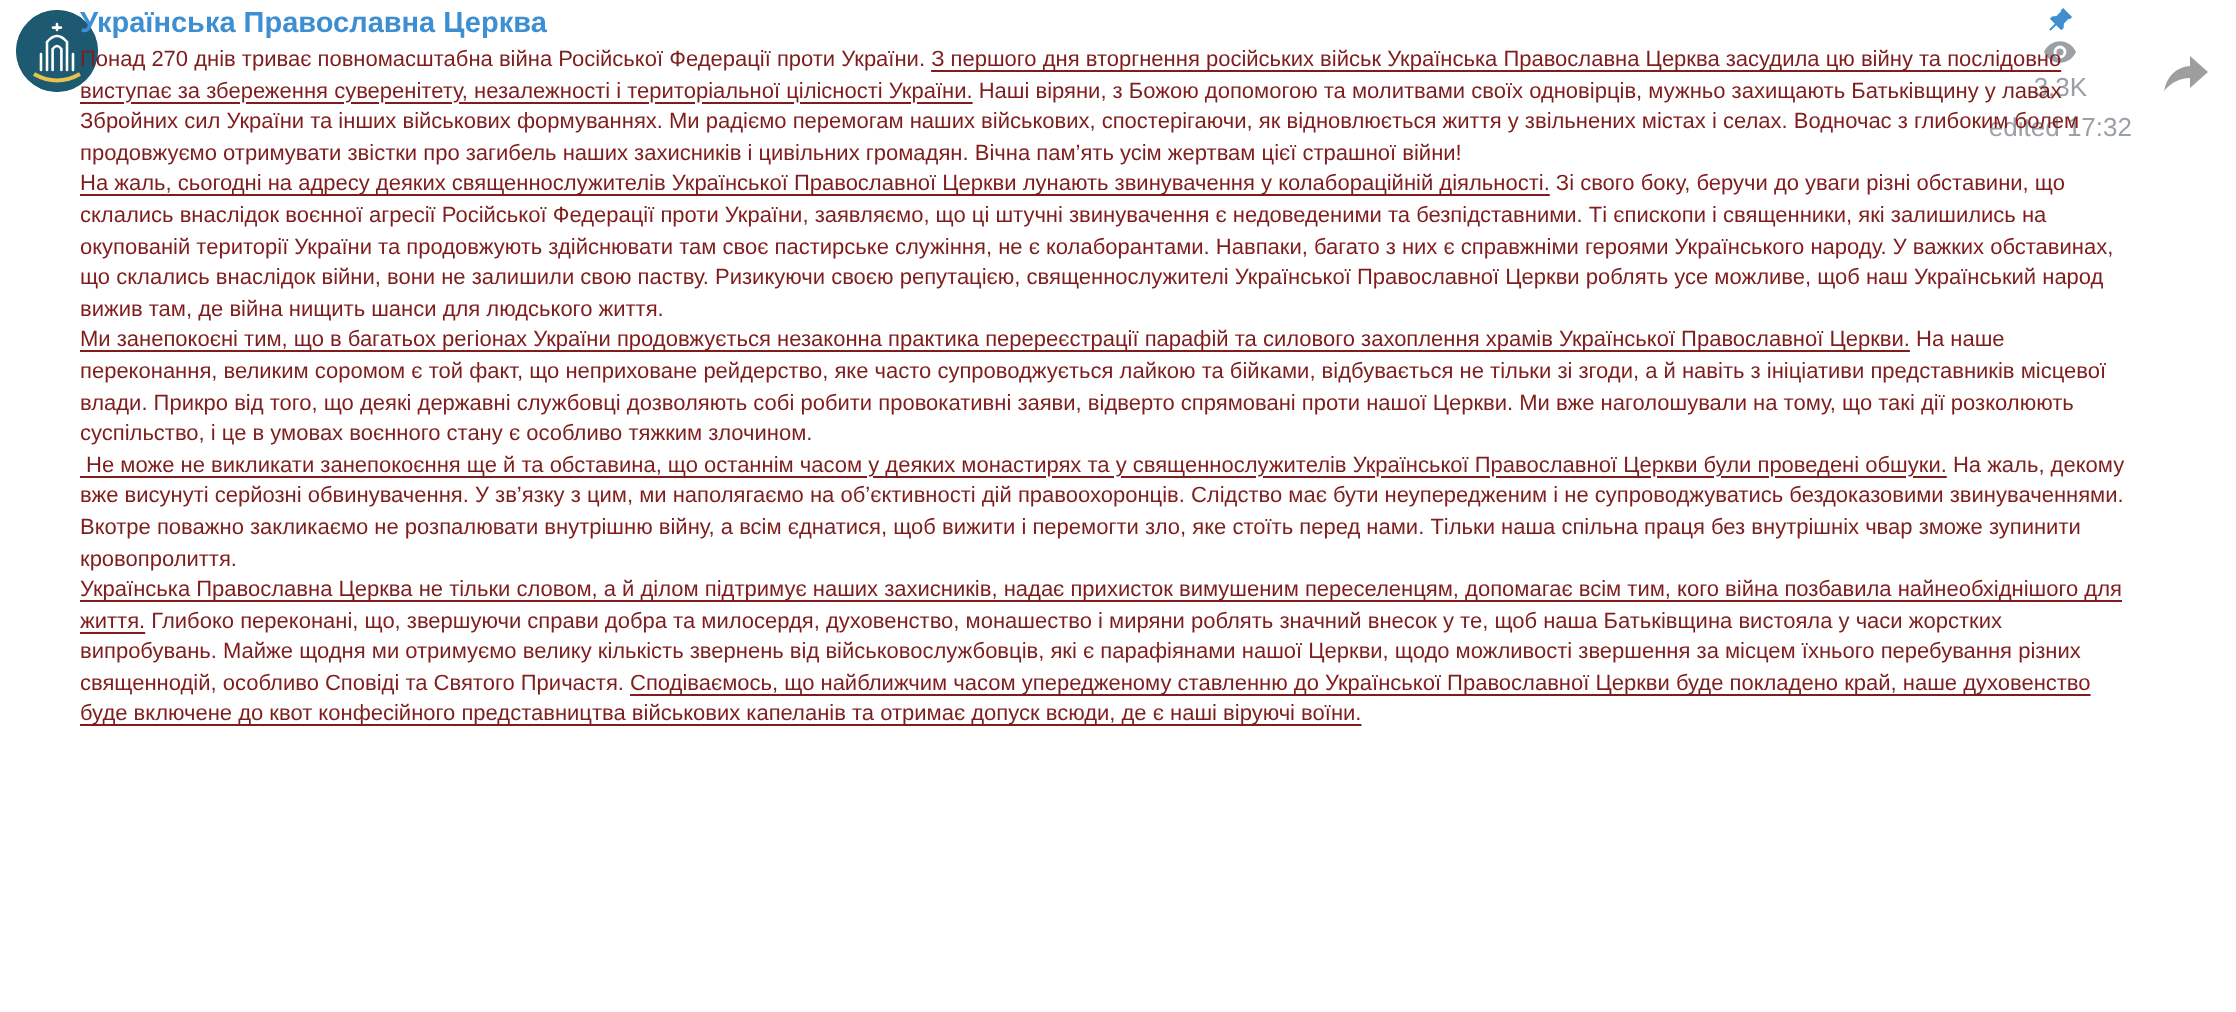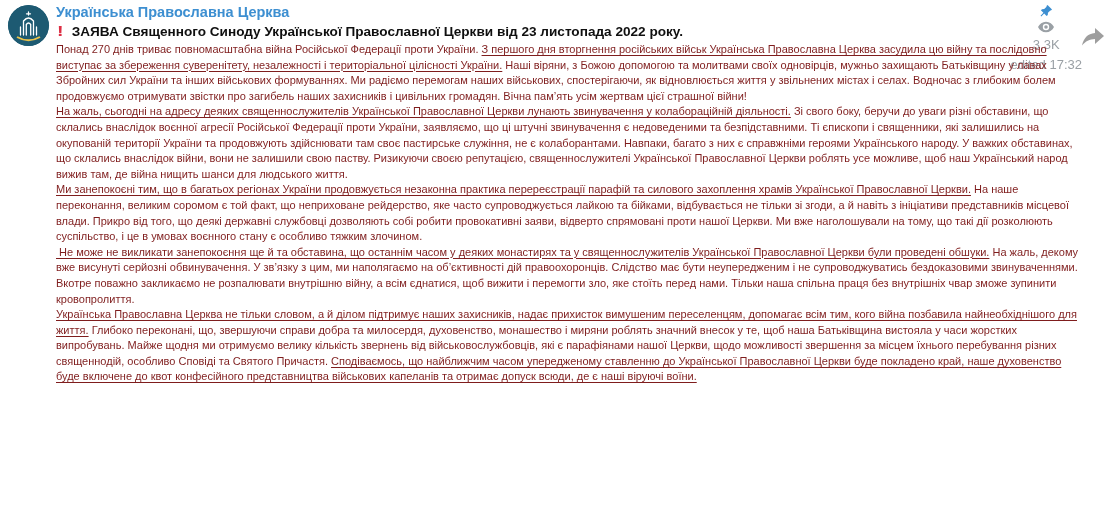--- a/index.html
+++ b/index.html
@@ -1,21 +1,21 @@
 <!DOCTYPE html>
 <html><head>
 <meta charset="utf-8">
 <style>
   html,body{margin:0;padding:0;background:#ffffff;width:1118px;height:506px;overflow:hidden;
     font-family:"Liberation Sans",sans-serif;-webkit-font-smoothing:antialiased;}
   .post{position:relative;width:1118px;height:506px;background:#fff;}
   .avatar{position:absolute;left:8px;top:5px;width:41px;height:41px;border-radius:50%;
     background:#1d5a72;overflow:hidden;cursor:pointer;}
   .avatar svg{display:block;width:41px;height:41px;}
-  .content{position:absolute;left:56px;top:3px;width:1026px;}
+  .content{position:absolute;left:40px;top:3px;width:1026px;}
   .header-row{display:flex;align-items:baseline;justify-content:space-between;height:18px;}
   .channel-name{color:#3d8fd1;font-weight:bold;font-size:14.5px;line-height:18px;cursor:pointer;white-space:nowrap;}
   .meta{display:flex;align-items:center;gap:4px;color:#9aa0a5;font-size:13px;line-height:16px;white-space:nowrap;flex-direction:column;}
   .meta svg{display:block;}
   .title{margin-top:2px;font-size:13.6px;line-height:17px;font-weight:bold;color:#0f0f0f;}
   .excl{display:inline-block;color:#dd2e44;font-weight:900;font-size:14px;transform:scaleX(1.4);
     margin-right:9px;margin-left:2px;}
   .body-text{margin-top:2px;font-size:11px;line-height:15.6px;color:#7f1d1d;letter-spacing:0;}
   .body-text p{margin:0;padding:0;}
   .u{text-decoration:underline;text-underline-offset:2px;}
@@ -53,23 +53,20 @@
         <span>
           <svg width="16" height="12" viewBox="0 0 18 12">
             <path fill="#9aa0a5" d="M9 0C5 0 1.7 2.4 0 6c1.7 3.6 5 6 9 6s7.3-2.4 9-6c-1.7-3.6-5-6-9-6zm0 9.6A3.6 3.6 0 1 1 9 2.4a3.6 3.6 0 0 1 0 7.2zM9 4a2 2 0 1 0 0 4 2 2 0 0 0 0-4z"></path>
           </svg>
         </span>
         <span>3,3K</span>
         <span>edited 17:32</span>
       </span>
     </div>
 
-    <div class="title">
-      <span class="excl">!</span><span>ЗАЯВА Священного Синоду Української Православної Церкви від 23 листопада 2022 року.</span>
-    </div>
 
     <div class="body-text">
         <p><span>Понад 270 днів триває повномасштабна війна Російської Федерації проти України. </span><span class="u">З першого дня вторгнення російських військ Українська Православна Церква засудила цю війну та послідовно виступає за збереження суверенітету, незалежності і територіальної цілісності України.</span><span> Наші віряни, з Божою допомогою та молитвами своїх одновірців, мужньо захищають Батьківщину у лавах Збройних сил України та інших військових формуваннях. Ми радіємо перемогам наших військових, спостерігаючи, як відновлюється життя у звільнених містах і селах. Водночас з глибоким болем продовжуємо отримувати звістки про загибель наших захисників і цивільних громадян. Вічна пам’ять усім жертвам цієї страшної війни!</span></p>
         <p><span class="u">На жаль, сьогодні на адресу деяких священнослужителів Української Православної Церкви лунають звинувачення у колабораційній діяльності.</span><span> Зі свого боку, беручи до уваги різні обставини, що склались внаслідок воєнної агресії Російської Федерації проти України, заявляємо, що ці штучні звинувачення є недоведеними та безпідставними. Ті єпископи і священники, які залишились на окупованій території України та продовжують здійснювати там своє пастирське служіння, не є колаборантами. Навпаки, багато з них є справжніми героями Українського народу. У важких обставинах, що склались внаслідок війни, вони не залишили свою паству. Ризикуючи своєю репутацією, священнослужителі Української Православної Церкви роблять усе можливе, щоб наш Український народ вижив там, де війна нищить шанси для людського життя.</span></p>
         <p><span class="u">Ми занепокоєні тим, що в багатьох регіонах України продовжується незаконна практика перереєстрації парафій та силового захоплення храмів Української Православної Церкви.</span><span> На наше переконання, великим соромом є той факт, що неприховане рейдерство, яке часто супроводжується лайкою та бійками, відбувається не тільки зі згоди, а й навіть з ініціативи представників місцевої влади. Прикро від того, що деякі державні службовці дозволяють собі робити провокативні заяви, відверто спрямовані проти нашої Церкви. Ми вже наголошували на тому, що такі дії розколюють суспільство, і це в умовах воєнного стану є особливо тяжким злочином.</span></p>
         <p><span class="u">&nbsp;Не може не викликати занепокоєння ще й та обставина, що останнім часом у деяких монастирях та у священнослужителів Української Православної Церкви були проведені обшуки.</span><span> На жаль, декому вже висунуті серйозні обвинувачення. У зв’язку з цим, ми наполягаємо на об’єктивності дій правоохоронців. Слідство має бути неупередженим і не супроводжуватись бездоказовими звинуваченнями. Вкотре поважно закликаємо не розпалювати внутрішню війну, а всім єднатися, щоб вижити і перемогти зло, яке стоїть перед нами. Тільки наша спільна праця без внутрішніх чвар зможе зупинити кровопролиття.</span></p>
         <p><span class="u">Українська Православна Церква не тільки словом, а й ділом підтримує наших захисників, надає прихисток вимушеним переселенцям, допомагає всім тим, кого війна позбавила найнеобхіднішого для життя.</span><span> Глибоко переконані, що, звершуючи справи добра та милосердя, духовенство, монашество і миряни роблять значний внесок у те, щоб наша Батьківщина вистояла у часи жорстких випробувань. Майже щодня ми отримуємо велику кількість звернень від військовослужбовців, які є парафіянами нашої Церкви, щодо можливості звершення за місцем їхнього перебування різних священнодій, особливо Сповіді та Святого Причастя. </span><span class="u">Сподіваємось, що найближчим часом упередженому ставленню до Української Православної Церкви буде покладено край, наше духовенство буде включене до квот конфесійного представництва військових капеланів та отримає допуск всюди, де є наші віруючі воїни.</span></p>
       </div>
   </div>
 

